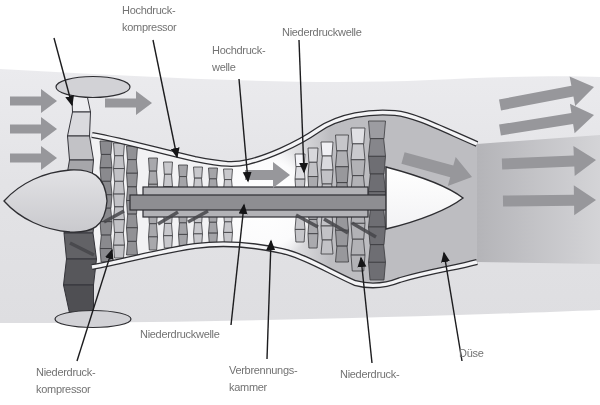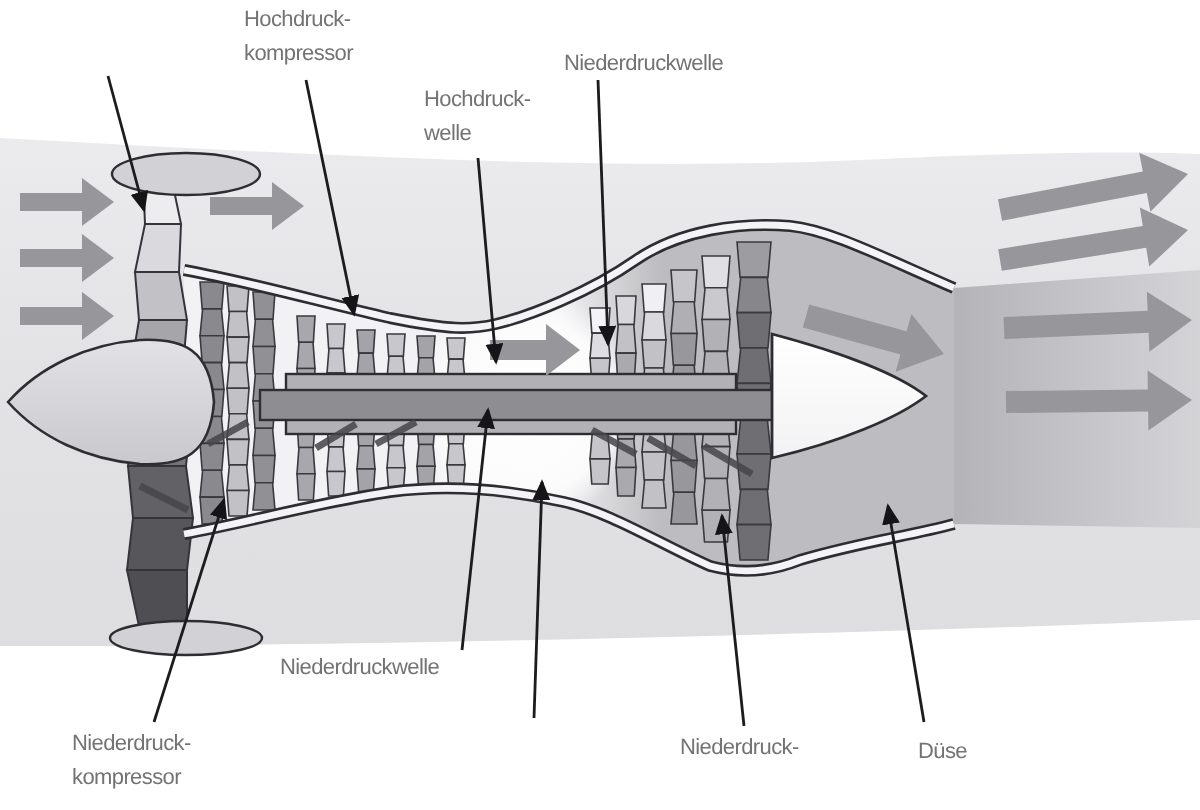--- a/index.html
+++ b/index.html
@@ -266,20 +266,24 @@
 <div class="lbl" style="left:282px;top:24px">
   <div>Niederdruckwelle</div>
 </div>
 <div class="lbl" style="left:36px;top:364px">
   <div>Niederdruck-</div>
   <div>kompressor</div>
 </div>
 <div class="lbl" style="left:140px;top:326px">
   <div>Niederdruckwelle</div>
 </div>
+<div class="lbl" style="left:229px;top:362px">
+  <div>Verbrennungs-</div>
+  <div>kammer</div>
+</div>
 <div class="lbl" style="left:340px;top:366px">
   <div>Niederdruck-</div>
 </div>
-<div class="lbl" style="left:459px;top:368px">
+<div class="lbl" style="left:459px;top:345px">
   <div>Düse</div>
 </div>
 
 </div>
 
 </body></html>

